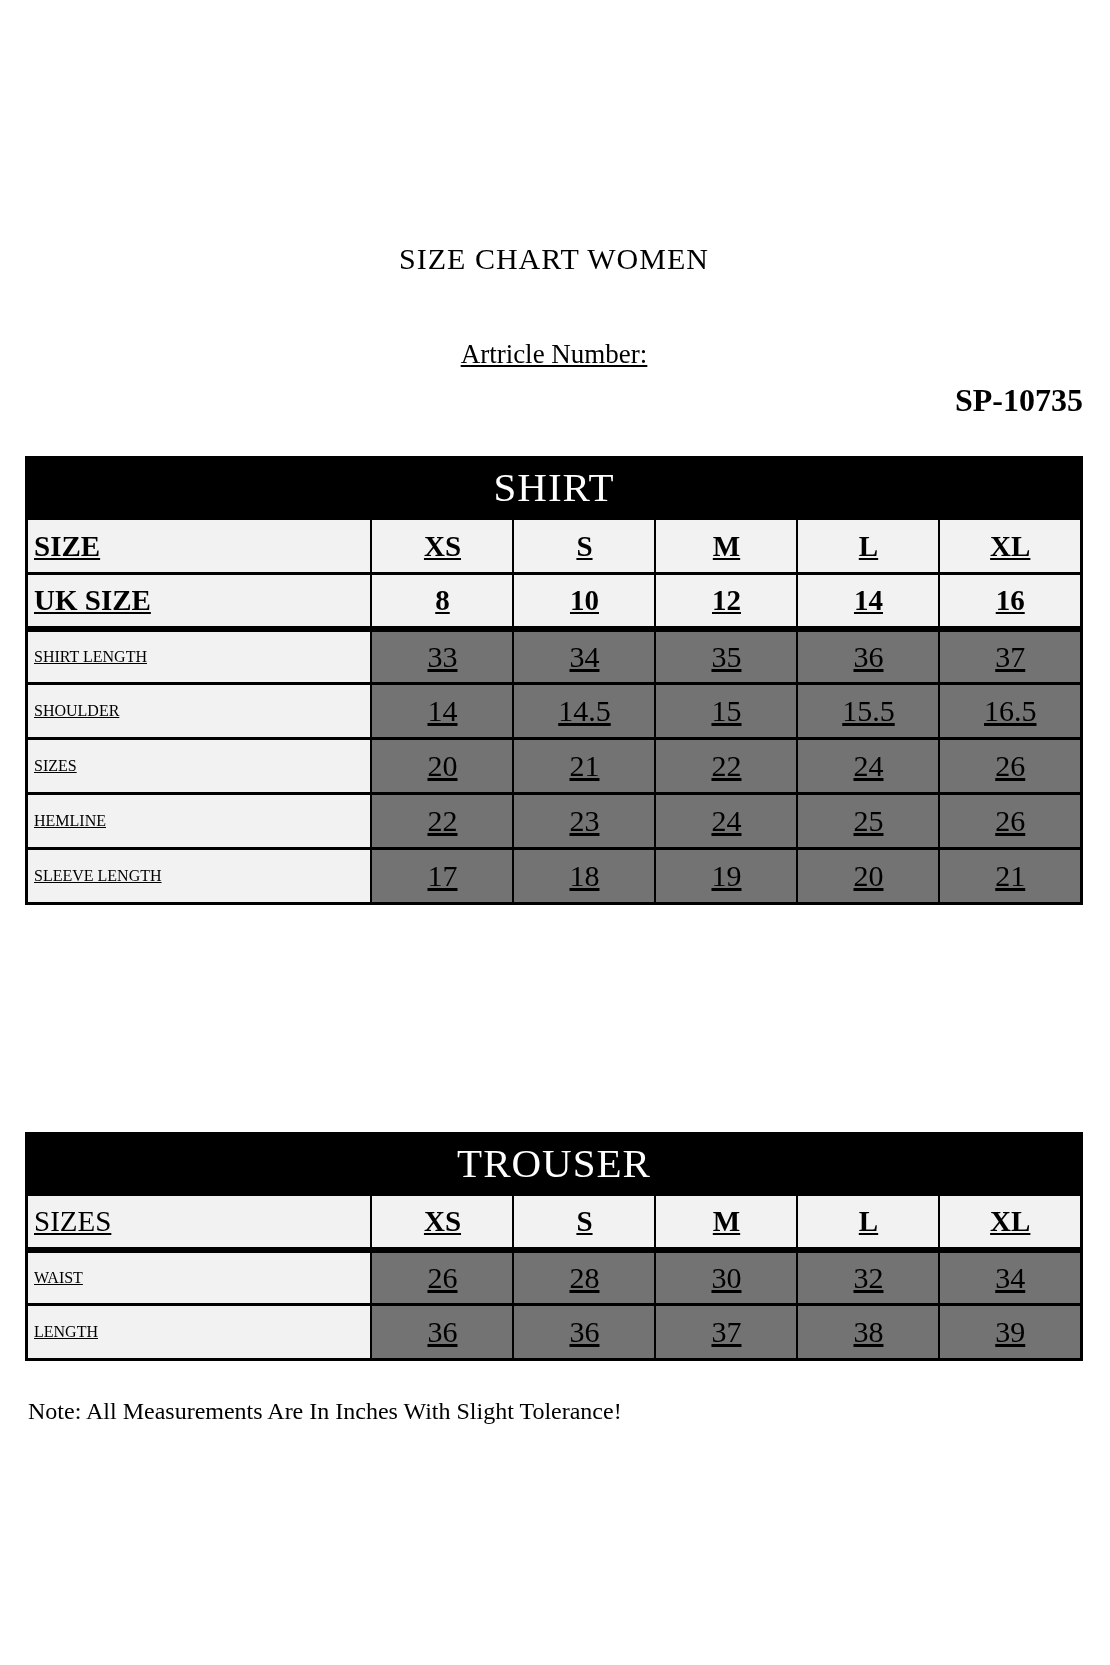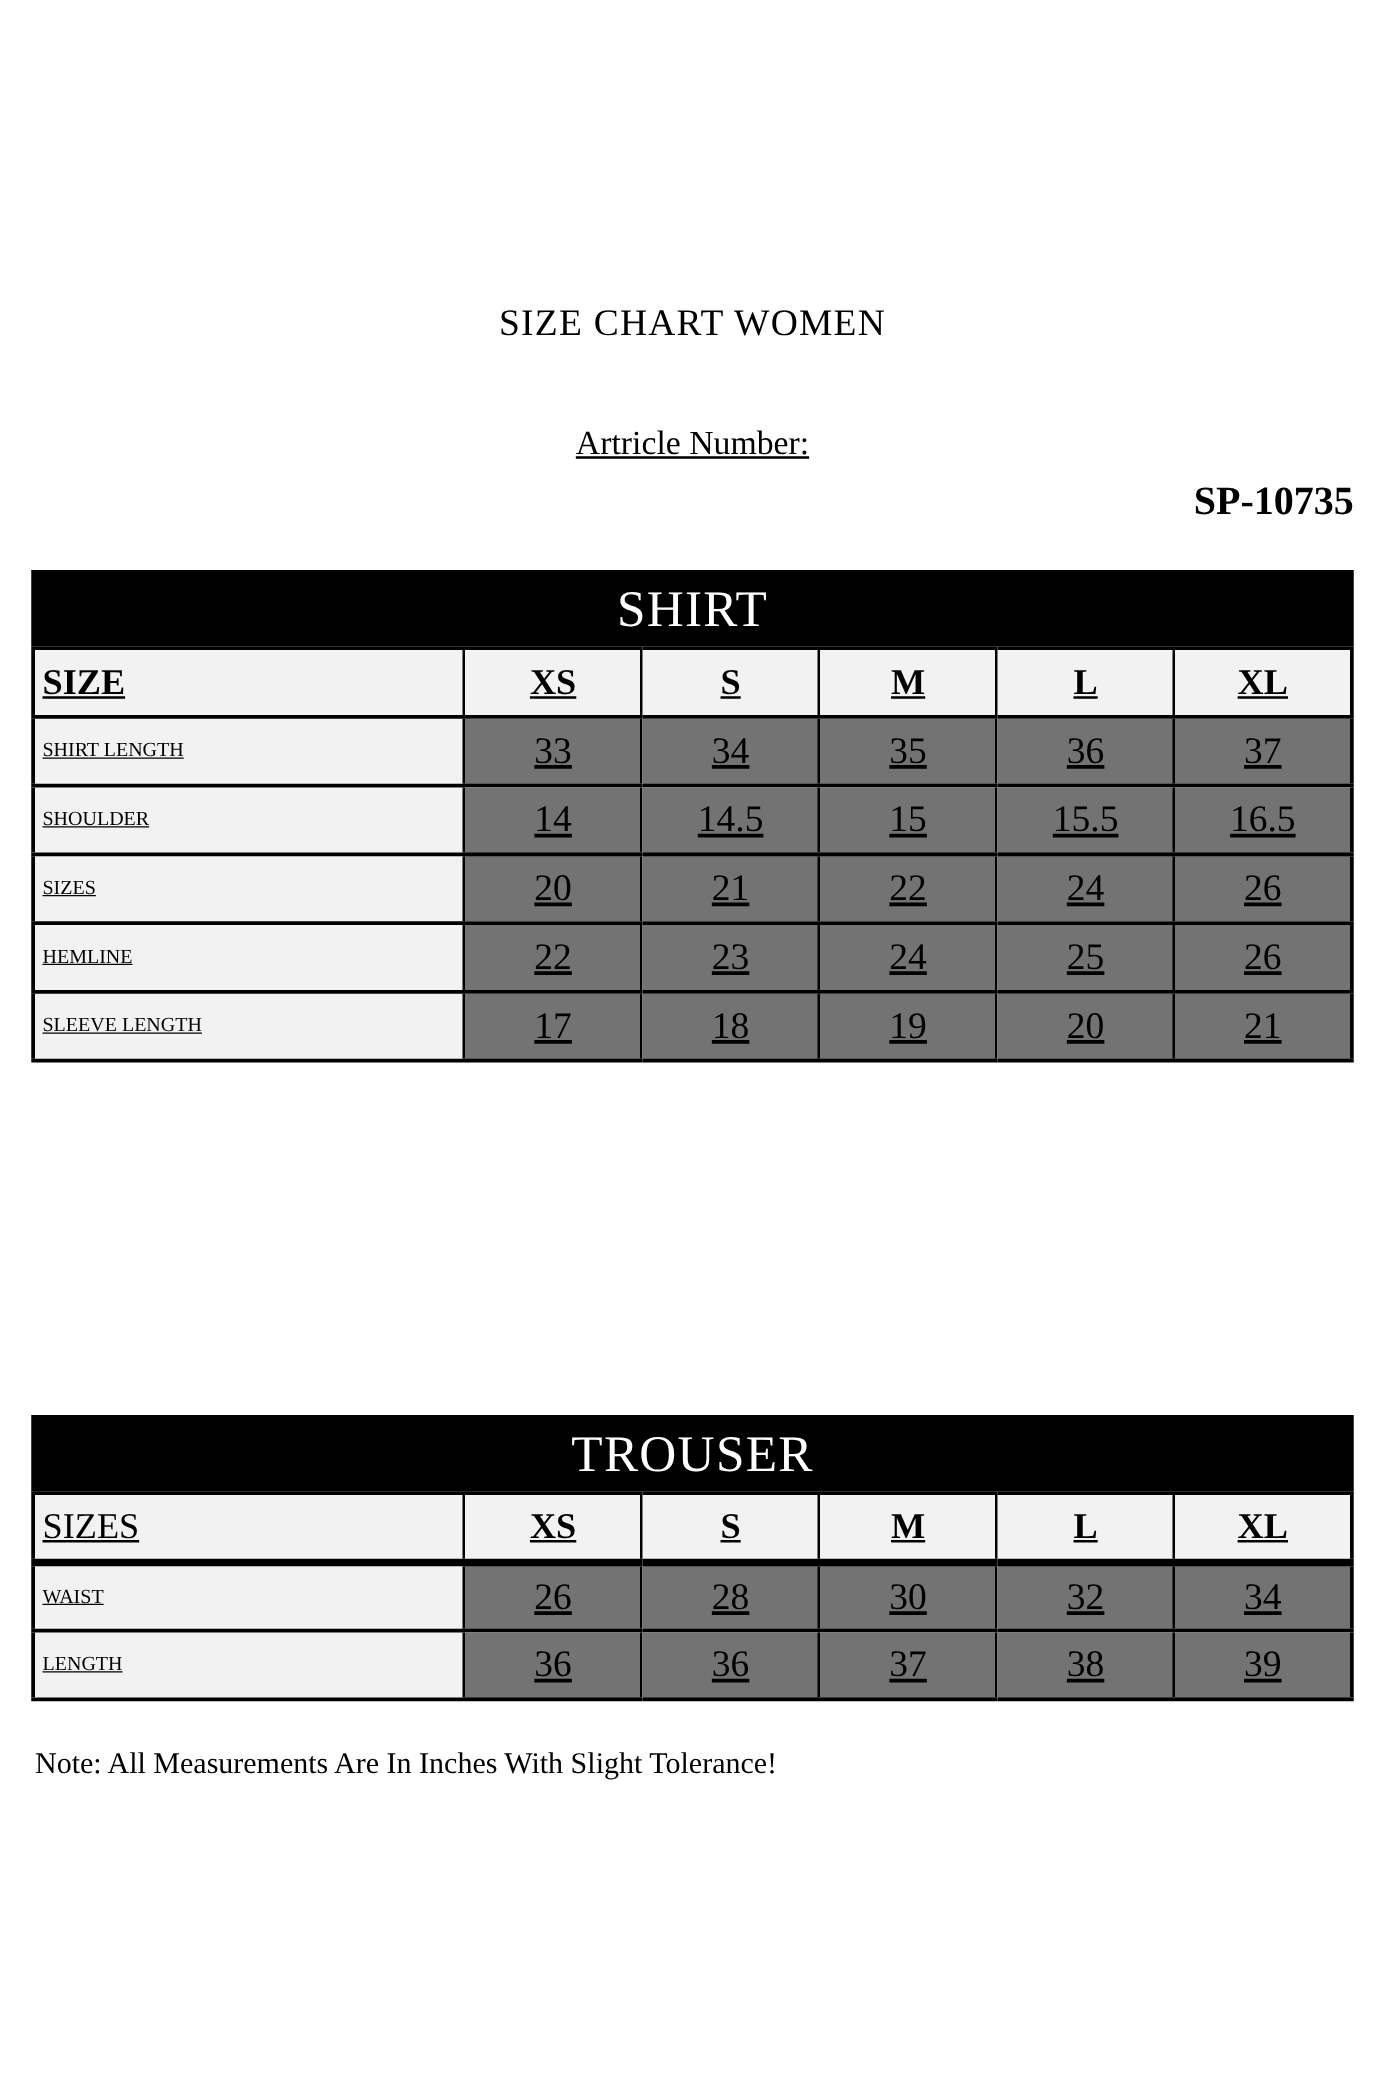--- a/index.html
+++ b/index.html
@@ -120,20 +120,28 @@
     </colgroup>
     <tbody>
         <tr class="shaded label-bold values-bold">
           <td class="label-cell">SIZE</td>
           <td class="value-cell">XS</td>
           <td class="value-cell">S</td>
           <td class="value-cell">M</td>
           <td class="value-cell">L</td>
           <td class="value-cell">XL</td>
         </tr>
+        <tr class="shaded label-bold values-bold thick-bottom">
+          <td class="label-cell">UK SIZE</td>
+          <td class="value-cell">8</td>
+          <td class="value-cell">10</td>
+          <td class="value-cell">12</td>
+          <td class="value-cell">14</td>
+          <td class="value-cell">16</td>
+        </tr>
         <tr>
           <td class="label-cell">SHIRT LENGTH</td>
           <td class="value-cell">33</td>
           <td class="value-cell">34</td>
           <td class="value-cell">35</td>
           <td class="value-cell">36</td>
           <td class="value-cell">37</td>
         </tr>
         <tr>
           <td class="label-cell">SHOULDER</td>

